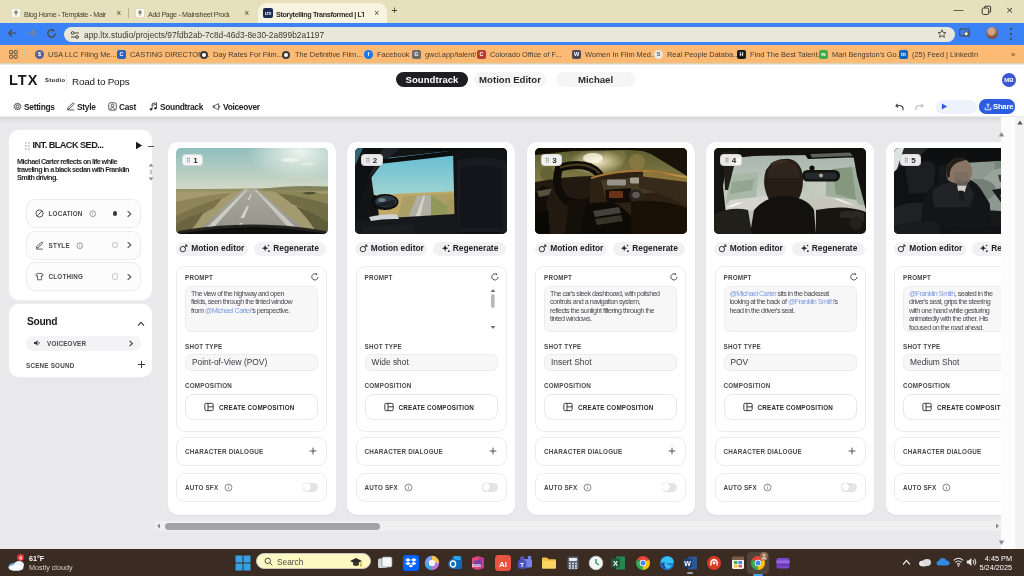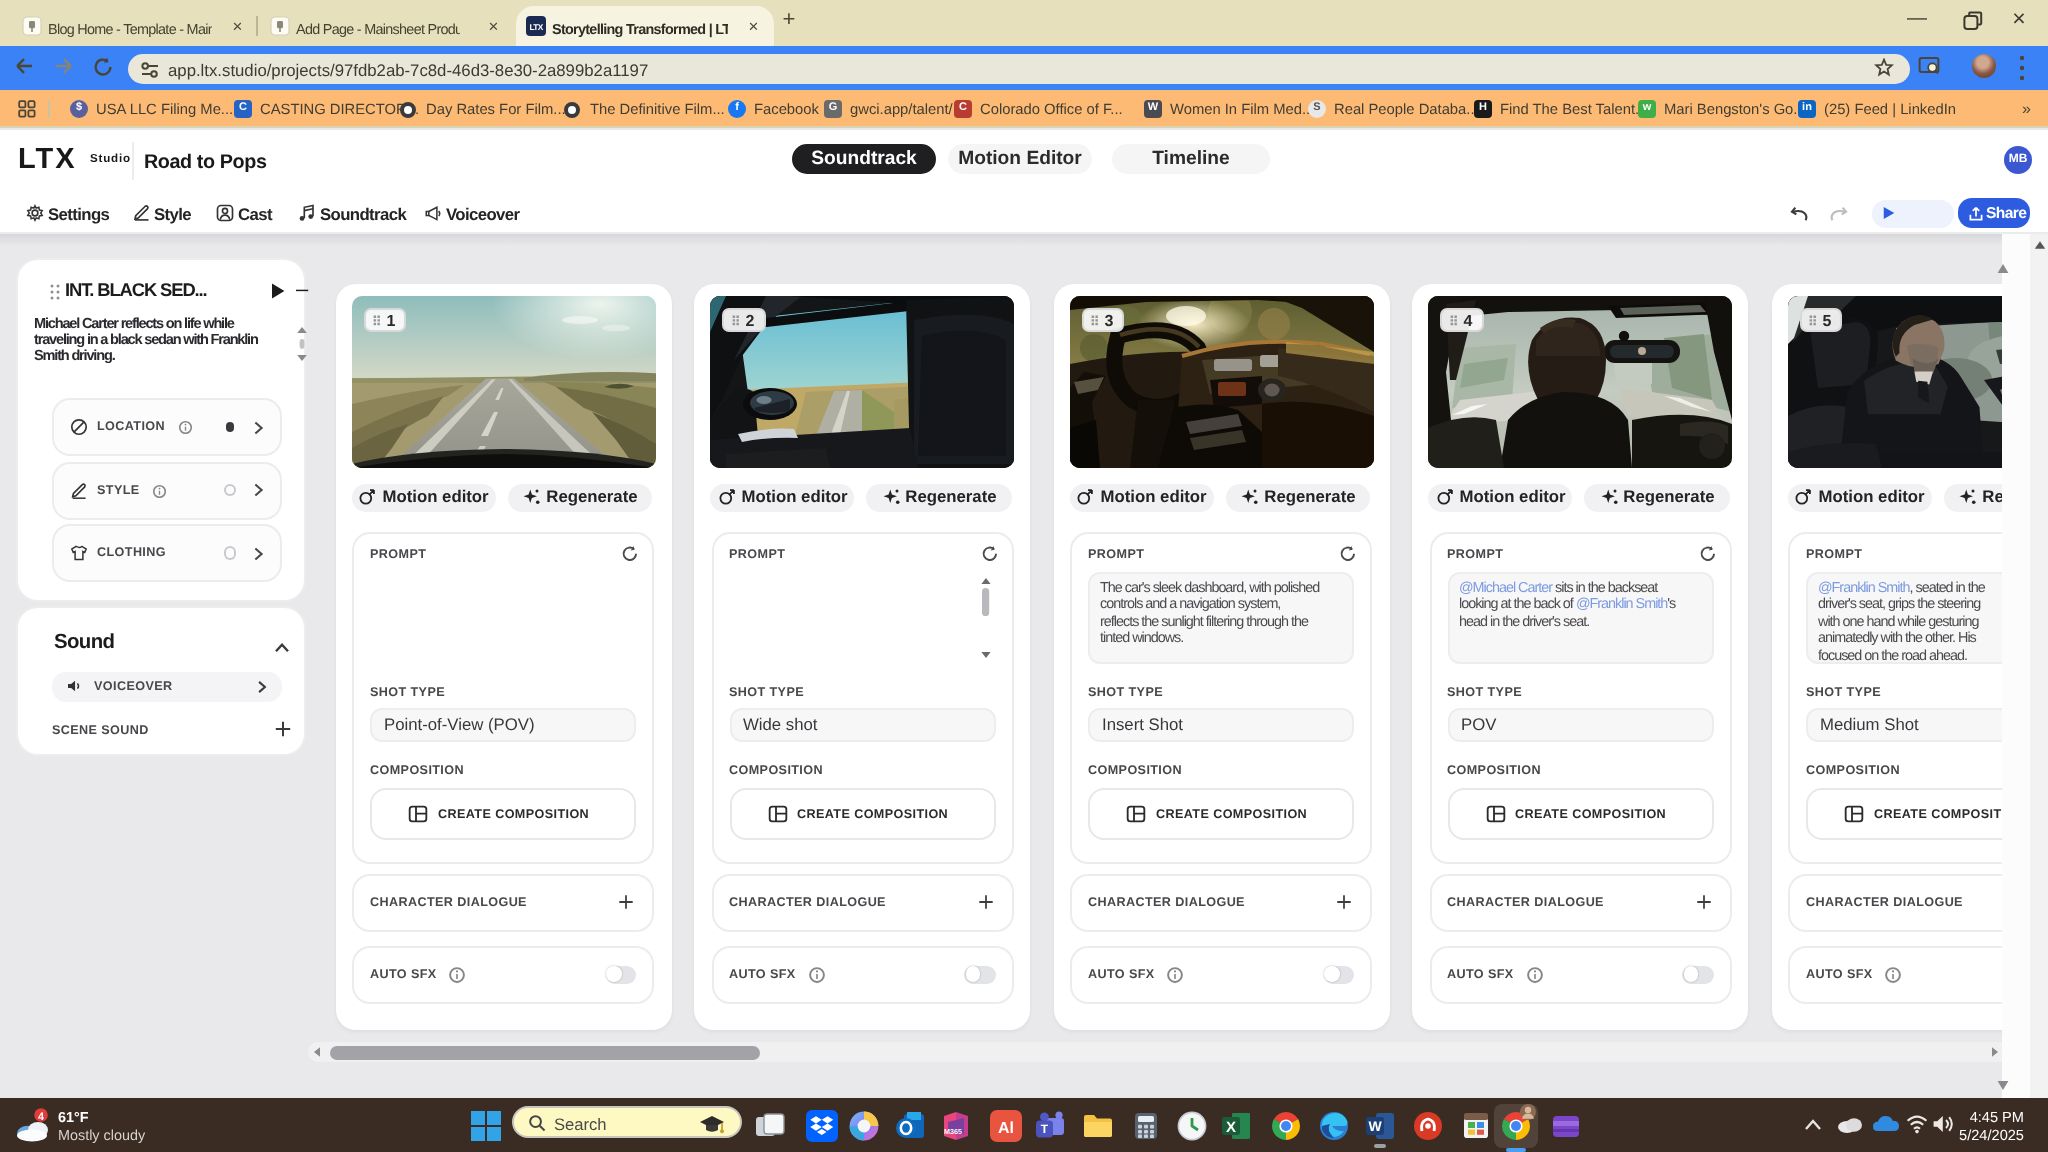--- a/index.html
+++ b/index.html
@@ -157,24 +157,24 @@
 <div class="bkf" style="left:819px;background:#3fae49;color:#fff;font-size:5.5px;line-height:9px;text-align:center;font-weight:bold;border-radius:2px;">w</div>
 <div class="bk" style="left:832px;">Mari Bengston's Go...</div>
 <div class="bkf" style="left:899px;background:#0a66c2;color:#fff;font-size:5.5px;line-height:9px;text-align:center;font-weight:bold;border-radius:2px;">in</div>
 <div class="bk" style="left:912px;">(25) Feed | LinkedIn</div>
 <div class="abs" style="left:1011px;top:4.5px;font-size:8px;color:#4a4639;">»</div>
 </div>
 <div class="abs" id="apph">
 <div class="abs" style="left:9px;top:6.5px;font-size:14.5px;font-weight:bold;color:#191919;letter-spacing:1px;">LTX</div>
 <div class="abs" style="left:45px;top:12px;font-size:5.8px;font-weight:bold;color:#191919;letter-spacing:.4px;">Studio</div>
 <div class="abs" style="left:66px;top:6px;width:1px;height:19px;background:#ededed;"></div>
-<div class="abs" style="left:72px;top:11px;font-size:9.9px;font-weight:bold;letter-spacing:-.2px;color:#191919;">Road to Pops</div>
+<div class="abs" style="left:72px;top:11px;font-size:9.9px;font-weight:normal;letter-spacing:-.2px;color:#191919;">Road to Pops</div>
 <div class="abs pill" style="left:396px;top:7px;width:72px;height:15px;background:#1f1f21;color:#fff;line-height:15px;">Soundtrack</div>
 <div class="abs pill" style="left:474px;top:7px;width:72px;height:15px;background:#f5f5f6;color:#2b2b2e;line-height:15px;">Motion Editor</div>
-<div class="abs pill" style="left:556px;top:7px;width:79px;height:15px;background:#f5f5f6;color:#2b2b2e;line-height:15px;">Timeline</div>
+<div class="abs pill" style="left:556px;top:7px;width:79px;height:15px;background:#f5f5f6;color:#2b2b2e;line-height:15px;">Michael</div>
 <div class="abs" style="left:1002px;top:8px;width:14px;height:14px;border-radius:50%;background:#3b57d1;color:#fff;font-size:6px;font-weight:bold;text-align:center;line-height:14px;">MB</div>
 </div>
 <div class="abs" id="tool2">
 <svg class="abs" style="left:13px;top:6px;" width="9" height="9" viewBox="0 0 12 12">
         <circle cx="6" cy="6" r="1.9" fill="none" stroke="#333" stroke-width="1.1"></circle>
         <path d="M6 1.2 L6.8 2.8 L8.6 2.2 L8.9 4 L10.8 4.4 L9.8 6 L10.8 7.6 L8.9 8 L8.6 9.8 L6.8 9.2 L6 10.8 L5.2 9.2 L3.4 9.8 L3.1 8 L1.2 7.6 L2.2 6 L1.2 4.4 L3.1 4 L3.4 2.2 L5.2 2.8 Z" fill="none" stroke="#333" stroke-width="1"></path>
       </svg>
 <div class="abs" style="left:24px;top:6px;font-size:8.4px;font-weight:bold;color:#242427;letter-spacing:-.3px;">Settings</div>
 <svg class="abs" style="left:66px;top:6px;" width="9" height="9" viewBox="0 0 12 12">
         <path d="M2 10 L2.5 7.8 L8.8 1.5 Q9.6 0.9 10.3 1.6 Q11 2.3 10.4 3.1 L4.1 9.4 Z" fill="none" stroke="#333" stroke-width="1.1"></path>
@@ -356,20 +356,21 @@
             <path d="M5.5 1 L6.6 4.4 L10 5.5 L6.6 6.6 L5.5 10 L4.4 6.6 L1 5.5 L4.4 4.4 Z" fill="#232326"></path>
             <circle cx="10" cy="2" r="1" fill="#232326"></circle>
             <circle cx="10.5" cy="9.5" r="1.2" fill="#232326"></circle>
           </svg>Regenerate</div>
 <div class="abs bigbox">
 <div class="abs lbl" style="left:8px;top:7px;">PROMPT</div>
 <svg class="abs" style="right:7px;top:5.5px;" width="9" height="9" viewBox="0 0 11 11">
             <path d="M9.8 6 A3.8 3.8 0 1 1 8.6 3.2" fill="none" stroke="#4a4a4e" stroke-width="1.2"></path>
             <path d="M8.2 1.2 L8.9 3.5 L6.6 3.9 Z" fill="#4a4a4e"></path>
           </svg>
+<div class="abs ta">The view of the highway and open<br>fields, seen through the tinted window<br>from <a>@Michael Carter</a>'s perspective.</div>
 <div class="abs lbl" style="left:8px;top:76px;">SHOT TYPE</div>
 <div class="abs inp">Point-of-View (POV)</div>
 <div class="abs lbl" style="left:8px;top:115px;">COMPOSITION</div>
 <div class="abs ccbtn">
             <svg style="position:absolute;left:18px;top:7.5px;" width="10" height="10" viewBox="0 0 12 12">
               <rect x="1" y="1.6" width="10" height="8.8" rx="1.6" fill="none" stroke="#2b2b2e" stroke-width="1.1"></rect>
               <path d="M4.8 1.6 L4.8 10.4 M4.8 5.8 L11 5.8" stroke="#2b2b2e" stroke-width="1.1"></path>
             </svg>
             <div class="lbl" style="position:absolute;left:33px;top:9.5px;color:#2b2b2e;">CREATE COMPOSITION</div>
           </div>

